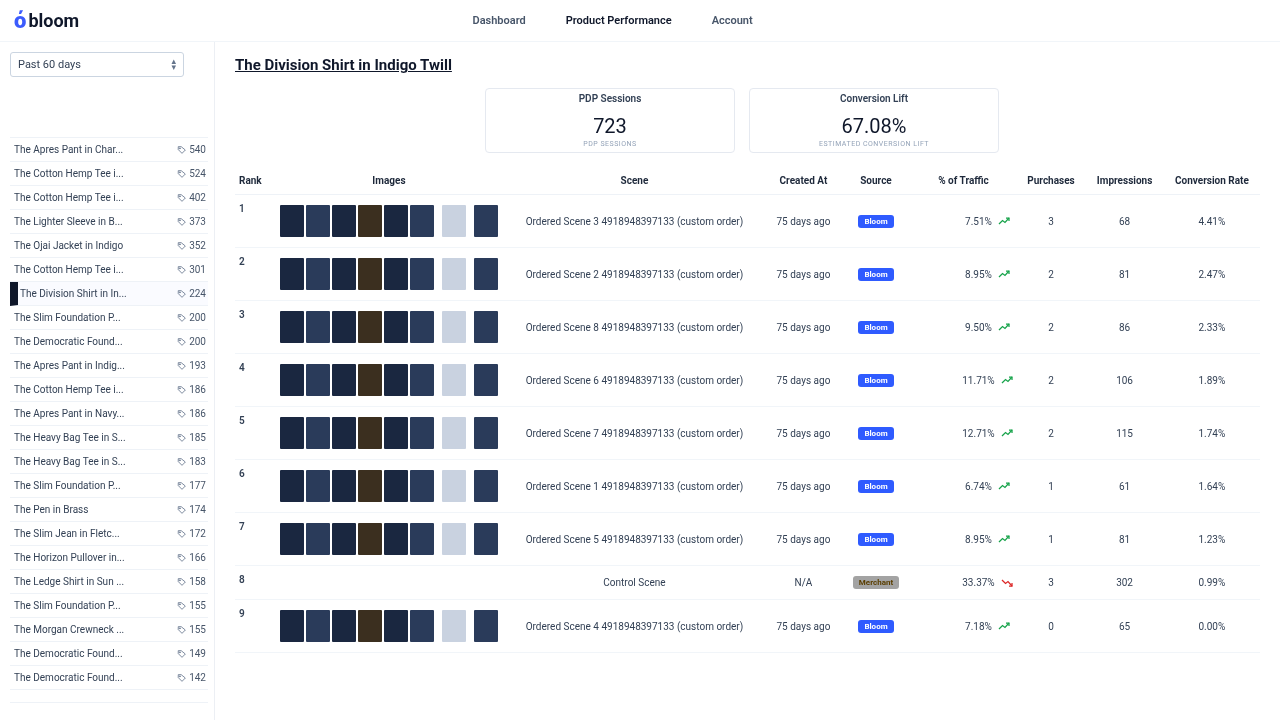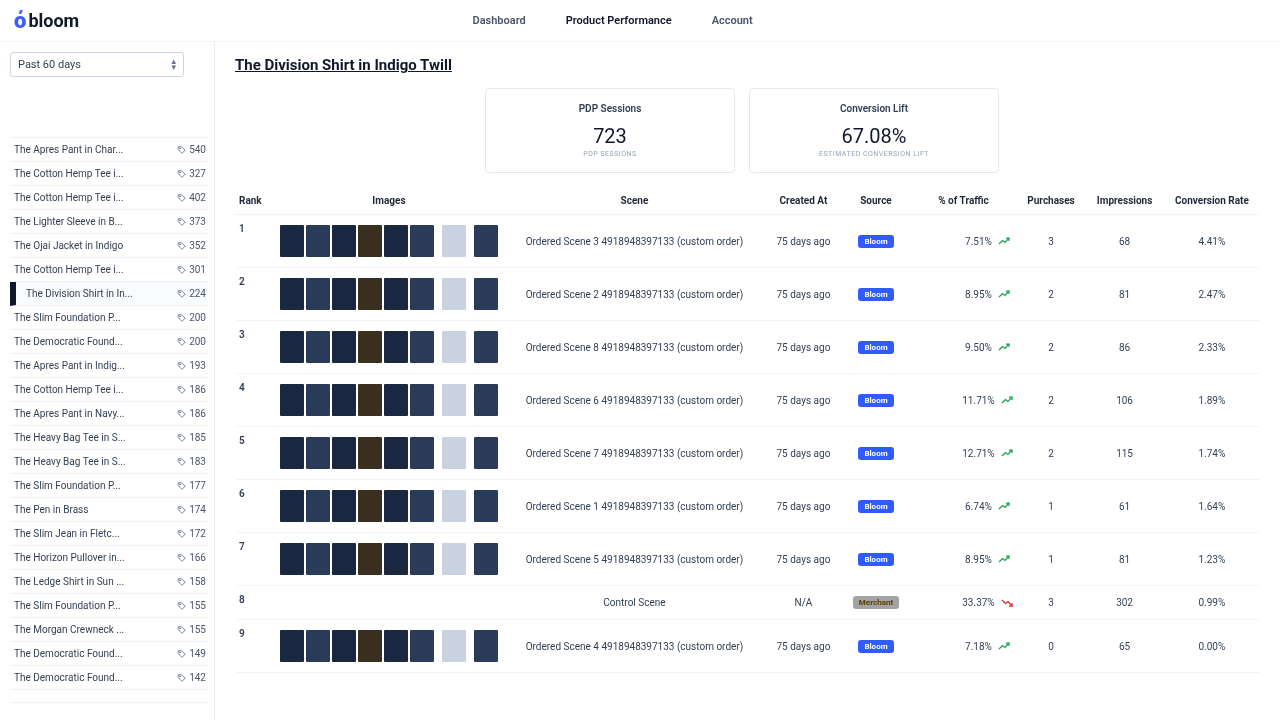--- a/index.html
+++ b/index.html
@@ -9,28 +9,28 @@
   .logo-mark { color:#3b5bfd; font-size:22px; font-weight:900; }
   .topnav { flex:1; display:flex; justify-content:center; gap:40px; }
   .topnav a { color:#475569; font-weight:600; font-size:11px; text-decoration:none; cursor:pointer; }
   .topnav a.active { color:#0f172a; }
   .shell { display:flex; height:calc(720px - 36px); }
   .sidebar { width:215px; border-right:1px solid #eceff4; padding:10px 6px 10px 10px; overflow-y:auto; }
   .date-select { width:174px; border:1px solid #cbd5e1; border-radius:3px; padding:5px 7px; font-size:11px; display:flex; justify-content:space-between; align-items:center; cursor:pointer; margin-bottom:60px; color:#334155;}
   .chev { font-size:9px; color:#64748b; line-height:0.6;}
   .prod-list { display:flex; flex-direction:column; border-top:1px solid #eef2f7;}
   .prod-item { display:flex; align-items:center; justify-content:space-between; padding:6px 2px 6px 4px; border-bottom:1px solid #eef2f7; cursor:pointer; font-size:10px; color:#334155;}
-  .prod-item.active { border-left:6px solid #0f172a; padding-left:10px; background:#fafbff;}
+  .prod-item.active { border-left:8px solid #0f172a; padding-left:2px; background:#fafbff;}
   .prod-name { white-space:nowrap; overflow:hidden; text-overflow:ellipsis; max-width:120px; }
   .prod-count { display:flex; align-items:center; gap:2px; color:#475569; font-size:10px;}
   .tag-ic { width:10px; height:10px; }
   .main { flex:1; padding:14px 20px; overflow:auto; }
   .page-title { font-size:15px; font-weight:700; color:#0f172a; margin-bottom:14px;text-decoration:underline;}
   .cards { display:flex; gap:14px; margin:0 0 14px 250px;}
-  .card { width:250px; border:1px solid #e5e9f0; border-radius:4px; padding:14px 10px; text-align:center;}
+  .card { width:250px; border:1px solid #e5e9f0; border-radius:4px; padding:4px 10px; text-align:center;}
   .card-title { font-size:10px; font-weight:600; color:#334155; margin-bottom:10px;}
   .card-value { font-size:20px; font-weight:400; color:#0f172a; margin-bottom:2px;}
   .card-sub { font-size:7px; letter-spacing:0.5px; color:#94a3b8; text-transform:uppercase;}
   table { width:100%; border-collapse:collapse; }
   th { text-align:center; font-size:10px; font-weight:700; color:#1e293b; padding:8px 4px; border-bottom:1px solid #eef2f7;}
   th:first-child { text-align:left; }
   td { padding:10px 4px; border-bottom:1px solid #f1f5f9; font-size:10px; color:#334155; text-align:center; vertical-align:middle;}
   td.rank { text-align:left; font-weight:600; vertical-align:top; padding-top:8px;}
   .thumbs { display:flex; gap:2px; justify-content:center;}
   .thumb { width:24px; height:32px; background:#1a2740; border-radius:1px; }
@@ -79,21 +79,21 @@
             <span>540</span>
           </span>
         </div>
         <div class="prod-item">
           <span class="prod-name">The Cotton Hemp Tee i...</span>
           <span class="prod-count">
             <svg class="tag-ic" viewBox="0 0 24 24" fill="none" stroke="#64748b" stroke-width="2">
               <path d="M20 12l-8 8-9-9V4h7l10 8z"></path>
               <circle cx="7" cy="8" r="1.2" fill="#64748b"></circle>
             </svg>
-            <span>327</span>
+            <span>524</span>
           </span>
         </div>
         <div class="prod-item">
           <span class="prod-name">The Cotton Hemp Tee i...</span>
           <span class="prod-count">
             <svg class="tag-ic" viewBox="0 0 24 24" fill="none" stroke="#64748b" stroke-width="2">
               <path d="M20 12l-8 8-9-9V4h7l10 8z"></path>
               <circle cx="7" cy="8" r="1.2" fill="#64748b"></circle>
             </svg>
             <span>402</span>

